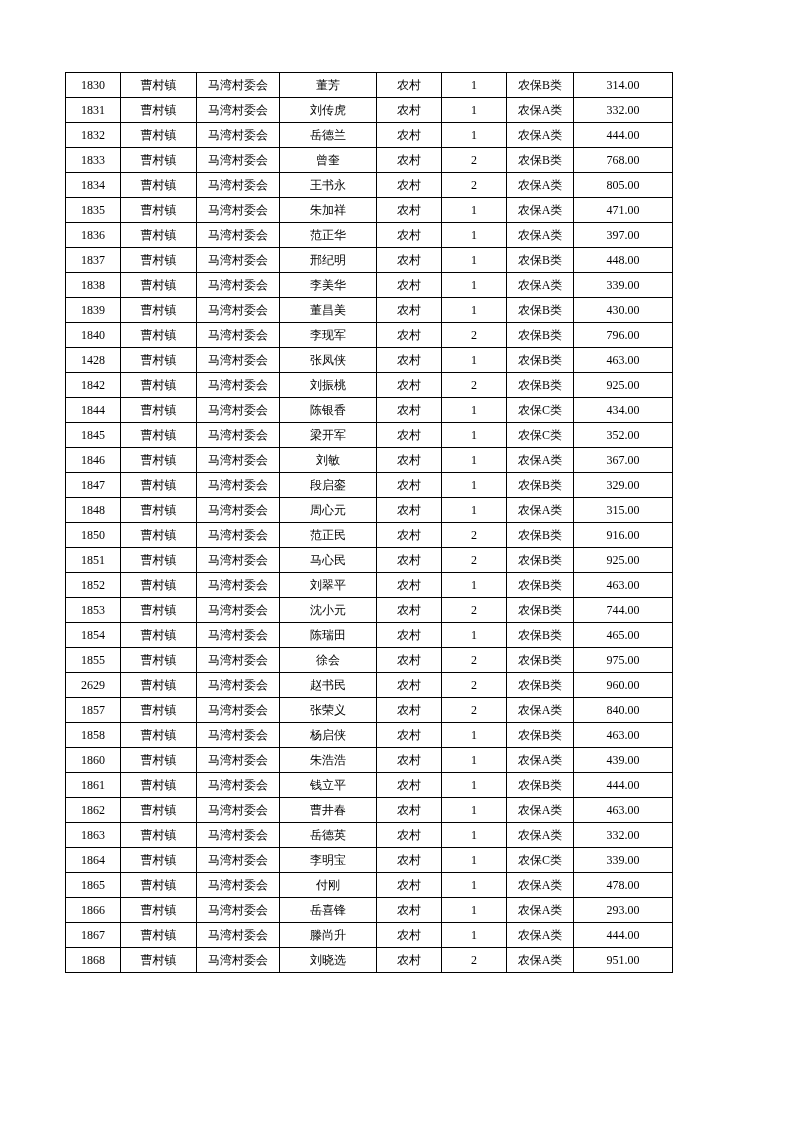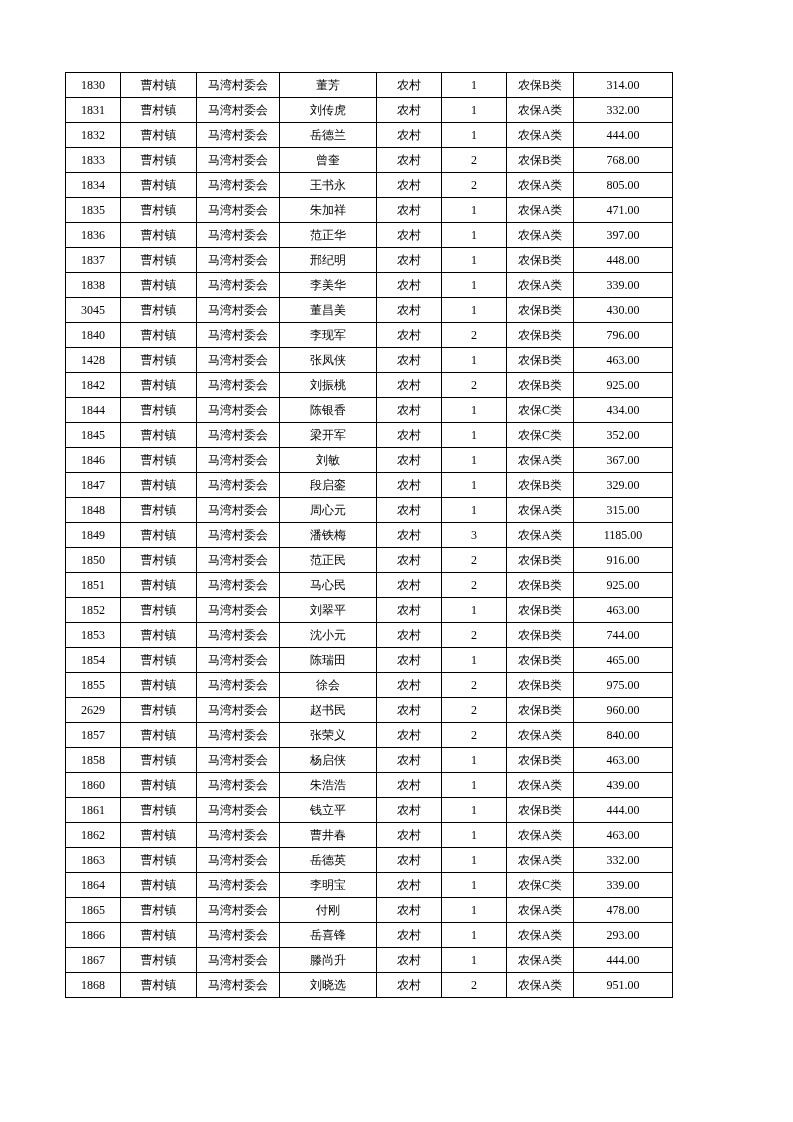--- a/index.html
+++ b/index.html
@@ -142,21 +142,21 @@
           <td>1838</td>
           <td>曹村镇</td>
           <td>马湾村委会</td>
           <td>李美华</td>
           <td>农村</td>
           <td>1</td>
           <td>农保A类</td>
           <td>339.00</td>
         </tr>
         <tr>
-          <td>3045</td>
+          <td>1839</td>
           <td>曹村镇</td>
           <td>马湾村委会</td>
           <td>董昌美</td>
           <td>农村</td>
           <td>1</td>
           <td>农保B类</td>
           <td>430.00</td>
         </tr>
         <tr>
           <td>1840</td>
@@ -230,30 +230,20 @@
         </tr>
         <tr>
           <td>1848</td>
           <td>曹村镇</td>
           <td>马湾村委会</td>
           <td>周心元</td>
           <td>农村</td>
           <td>1</td>
           <td>农保A类</td>
           <td>315.00</td>
-        </tr>
-        <tr>
-          <td>1849</td>
-          <td>曹村镇</td>
-          <td>马湾村委会</td>
-          <td>潘铁梅</td>
-          <td>农村</td>
-          <td>3</td>
-          <td>农保A类</td>
-          <td>1185.00</td>
         </tr>
         <tr>
           <td>1850</td>
           <td>曹村镇</td>
           <td>马湾村委会</td>
           <td>范正民</td>
           <td>农村</td>
           <td>2</td>
           <td>农保B类</td>
           <td>916.00</td>

